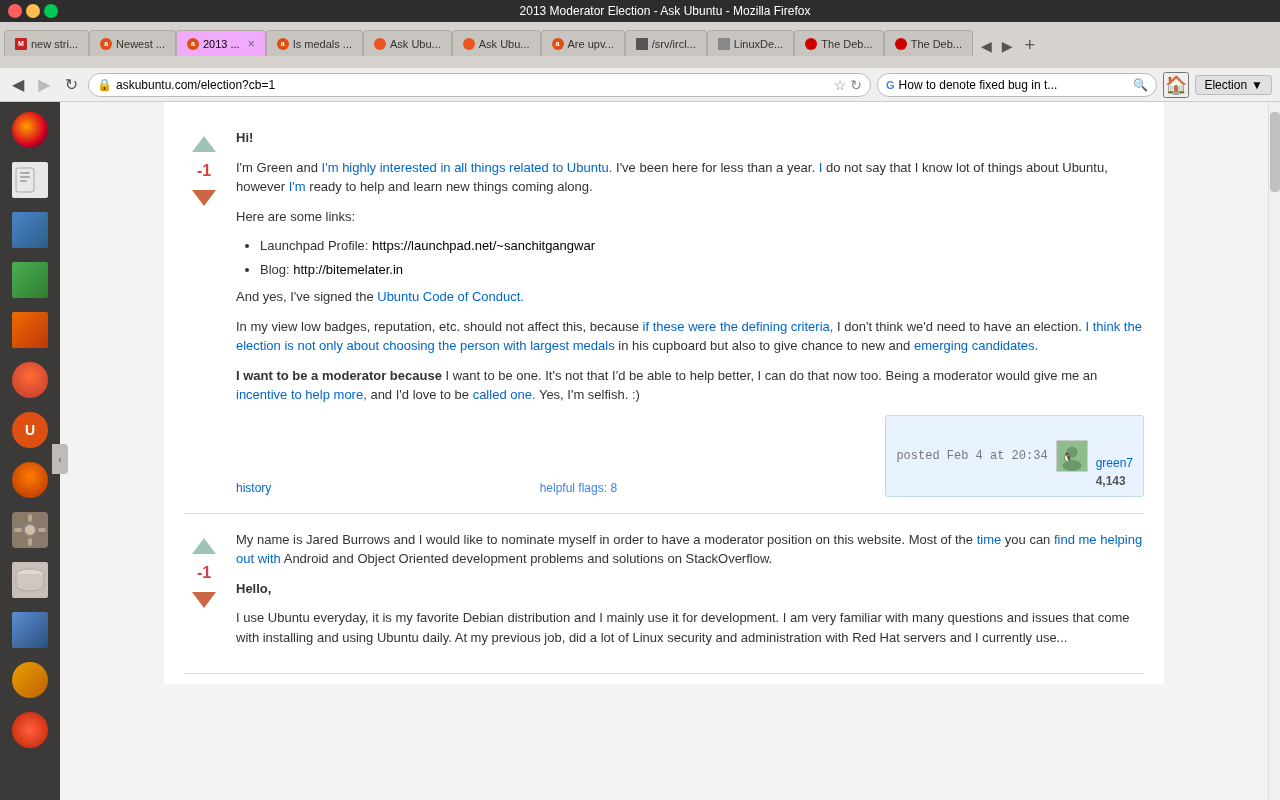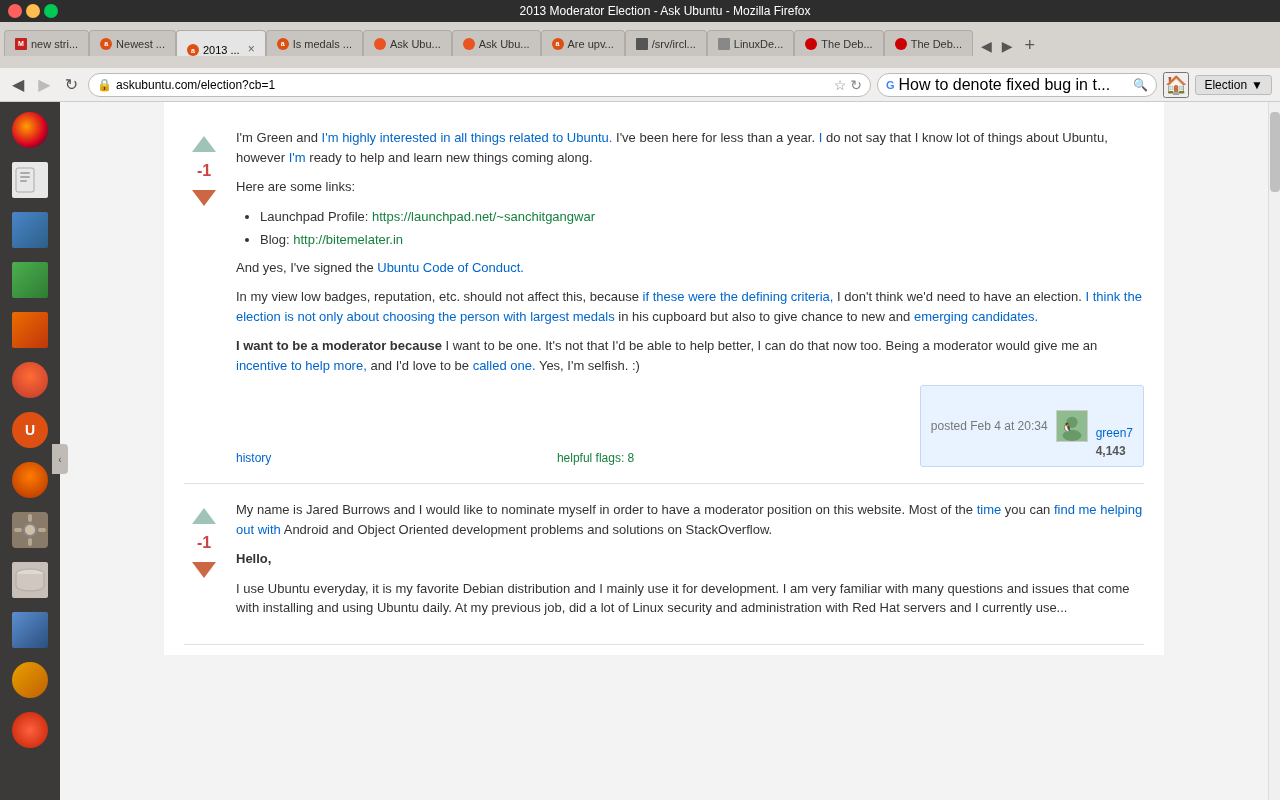--- a/index.html
+++ b/index.html
@@ -43,24 +43,23 @@
       border-bottom: none;
       background: #c8c4bf;
       color: #333;
       max-width: 130px;
       overflow: hidden;
       white-space: nowrap;
       gap: 4px;
       flex-shrink: 0;
     }
     .tab.active {
-      background: #e5e5e5;
+      background: #f0abfc;
       color: #000;
       z-index: 10;
-      align-items: flex-end;
     }
     .tab-favicon { width: 14px; height: 14px; flex-shrink: 0; font-size: 10px; }
     .tab-close { margin-left: 4px; color: #666; font-size: 12px; cursor: pointer; }
     .tab-add { padding: 0 6px; background: transparent; border: none; font-size: 18px; cursor: pointer; color: #555; }
     .tab-nav { display: flex; align-items: center; gap: 2px; padding: 0 4px; }
     .tab-nav-btn { background: transparent; border: none; font-size: 14px; cursor: pointer; color: #555; padding: 2px 4px; }
 
     
     .nav-bar {
       background: #f0efee;
@@ -85,21 +84,21 @@
       height: 24px;
       border: 1px solid #bbb;
       border-radius: 12px;
       padding: 0 8px;
       font-size: 12px;
       background: #fff;
       display: flex;
       align-items: center;
       gap: 4px;
     }
-    .search-input { border: none; outline: none; font-size: 16px; flex: 1; }
+    .search-input { border: none; outline: none; font-size: 12px; flex: 1; }
     .home-btn { font-size: 18px; cursor: pointer; color: #555; }
     .feedback-btn {
       background: #e0e0e0;
       border: 1px solid #bbb;
       border-radius: 3px;
       padding: 2px 8px;
       cursor: pointer;
       font-size: 12px;
       display: flex;
       align-items: center;
@@ -203,21 +202,21 @@
 
     
     .post-body {
       flex: 1;
       color: #333;
       line-height: 1.5;
     }
     .post-body p { margin-bottom: 10px; }
     .post-body ul { margin: 8px 0 8px 24px; }
     .post-body li { margin-bottom: 4px; }
-    .post-body a { color: #15803d; text-decoration: none; }
+    .post-body a { color: #000000; text-decoration: none; }
     .post-body strong { font-weight: bold; }
 
     
     .post-meta {
       display: flex;
       justify-content: space-between;
       align-items: flex-end;
       margin-top: 10px;
       font-size: 12px;
       color: #777;
@@ -237,21 +236,21 @@
       background: #ddd;
       border: 1px solid #ccc;
       overflow: hidden;
       display: flex;
       align-items: center;
       justify-content: center;
       font-size: 10px;
     }
     .user-name { color: #0066cc; font-size: 12px; cursor: pointer; margin-top: 32px; }
     .user-rep { color: #555; font-size: 12px; font-weight: bold; }
-    .helpful-flags { color: #15803d; text-align: center; }
+    .helpful-flags { color: #3b82f6; text-align: center; }
 
     
     .icon-firefox { background: radial-gradient(circle at 40% 40%, #ff9f00, #d70022 60%, #20123a 90%); border-radius: 50%; width: 36px; height: 36px; }
     .icon-files { background: #e8e8e8; border-radius: 2px; width: 36px; height: 36px; display: flex; align-items: center; justify-content: center; }
     .icon-doc { background: linear-gradient(135deg, #4a86c8, #2c5f8a); border-radius: 2px; width: 36px; height: 36px; }
     .icon-sheet { background: linear-gradient(135deg, #4caf50, #2e7d32); border-radius: 2px; width: 36px; height: 36px; }
     .icon-pres { background: linear-gradient(135deg, #ef6c00, #bf360c); border-radius: 2px; width: 36px; height: 36px; }
     .icon-red { background: radial-gradient(circle at 50% 40%, #ff6b35, #c0392b); border-radius: 50%; width: 36px; height: 36px; }
     .icon-askubuntu { background: #de4f12; border-radius: 50%; width: 36px; height: 36px; display: flex; align-items: center; justify-content: center; color: white; font-weight: bold; font-size: 14px; }
     .icon-ubuntu-circle { background: radial-gradient(circle at 50% 40%, #ff7c00, #b03000); border-radius: 50%; width: 36px; height: 36px; }
@@ -494,36 +493,37 @@
           </div>
           <div class="vote-count negative">-1</div>
           <div class="vote-down">
             <svg viewBox="0 0 28 28">
                 <polygon points="14,24 26,8 2,8" fill="#cc6644"></polygon>
               </svg>
           </div>
         </div>
 
         <div class="post-body">
+          <p><strong>Hi!</strong></p>
           <p>I'm Green and <span style="color:#0066cc;">I'm highly interested in all things related to Ubuntu.</span> I've been here for less than a year. <span style="color:#0066cc;">I</span> do not say that I know lot of things about Ubuntu, however <span style="color:#0066cc;">I'm</span> ready to help and learn new things coming along.</p>
           <p>Here are some links:</p>
           <ul>
             <li>Launchpad Profile: <a href="#">https://launchpad.net/~sanchitgangwar</a></li>
             <li>Blog: <a href="#">http://bitemelater.in</a></li>
           </ul>
           <p>And yes, I've signed the <span style="color:#0066cc;">Ubuntu Code of Conduct.</span></p>
           <p>In my view low badges, reputation, etc. should not affect this, because <span style="color:#0066cc;">if these were the defining criteria,</span> I don't think we'd need to have an election. <span style="color:#0066cc;">I think the election is not only about choosing the person with</span> <span style="color:#0066cc;">largest medals</span> in his cupboard but also to give chance to new and <span style="color:#0066cc;">emerging candidates.</span></p>
           <p><strong>I want to be a moderator because</strong> I want to be one. It's not that I'd be able to help better, I can do that now too. Being a moderator would give me an <span style="color:#0066cc;text-align:center;">incentive to help more,</span> and I'd love to be <span style="color:#0066cc;">called one.</span> Yes, I'm selfish. :)</p>
 
           <div class="post-meta">
             <span style="color:#0066cc;cursor:pointer;">history</span>
             <span class="helpful-flags">helpful flags: 8</span>
             <div class="post-info-box">
               <div>
-                <div style="color:#777;font-size:12px;">posted Feb 4 at 20:34</div>
+                <div style="color:#777;font-size:12px;font-family:Liberation Mono, monospace;">posted Feb 4 at 20:34</div>
               </div>
               <div class="user-avatar" style="background:#8fbc8f;">
                 <svg viewBox="0 0 32 32" width="32" height="32">
                     <circle cx="16" cy="12" r="6" fill="#6a9a6a"></circle>
                     <ellipse cx="16" cy="26" rx="10" ry="6" fill="#6a9a6a"></ellipse>
                     <text x="6" y="20" font-size="9" fill="white">🐧</text>
                   </svg>
               </div>
               <div>
                 <div class="user-name">green7</div>

